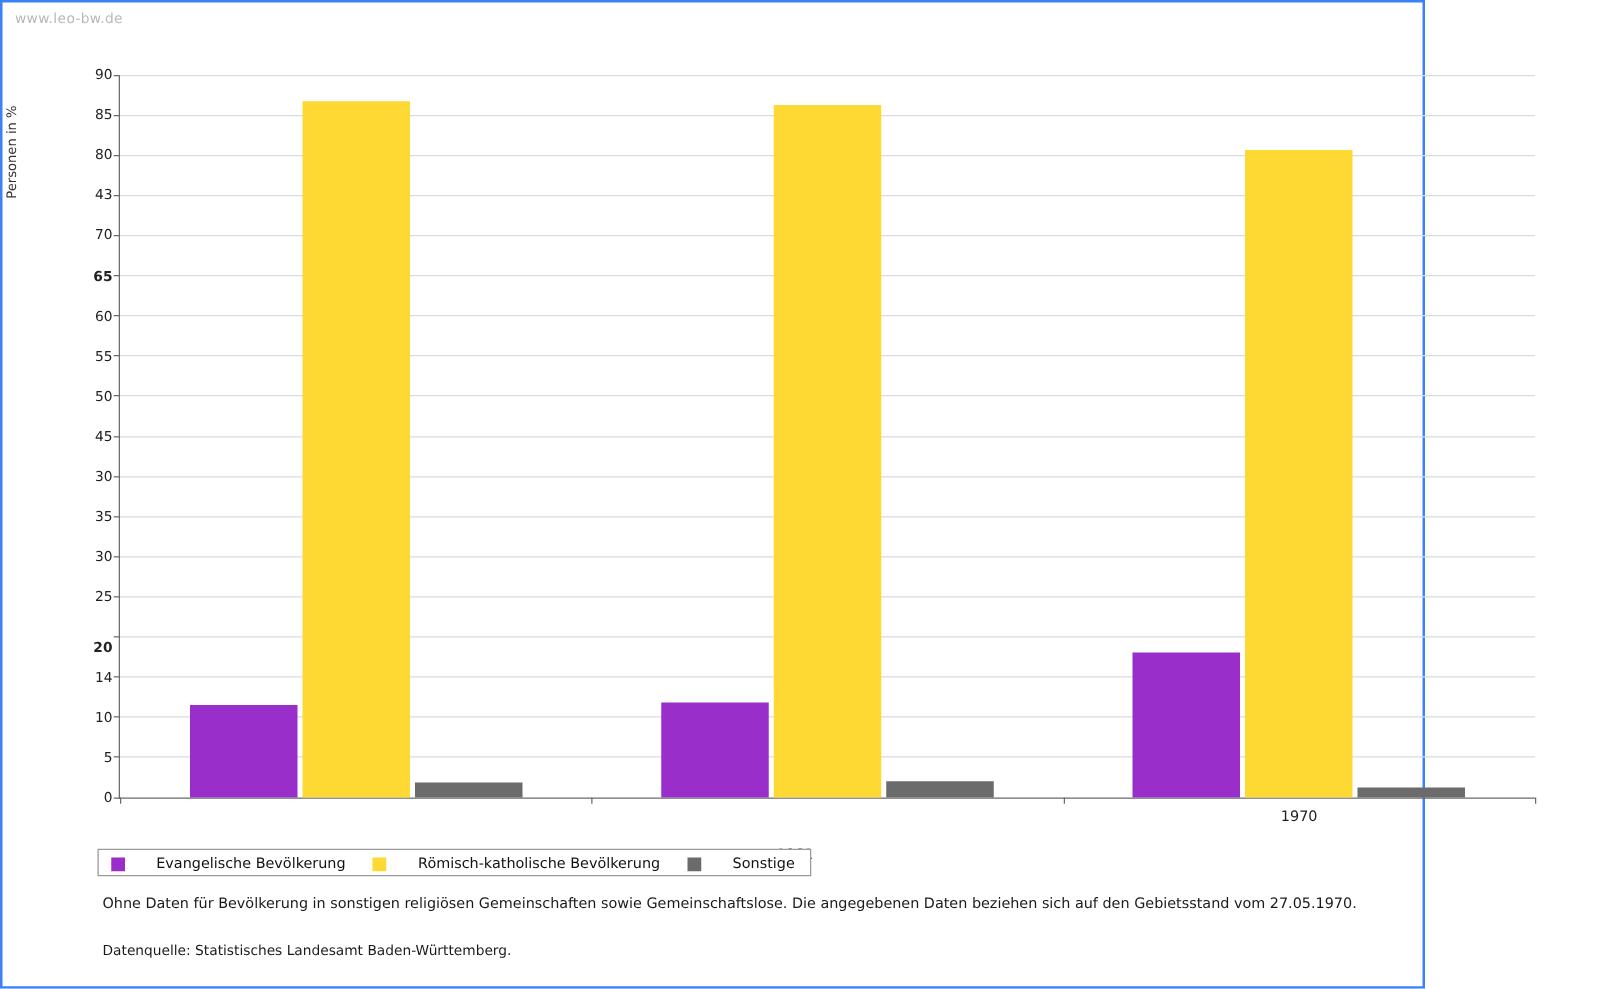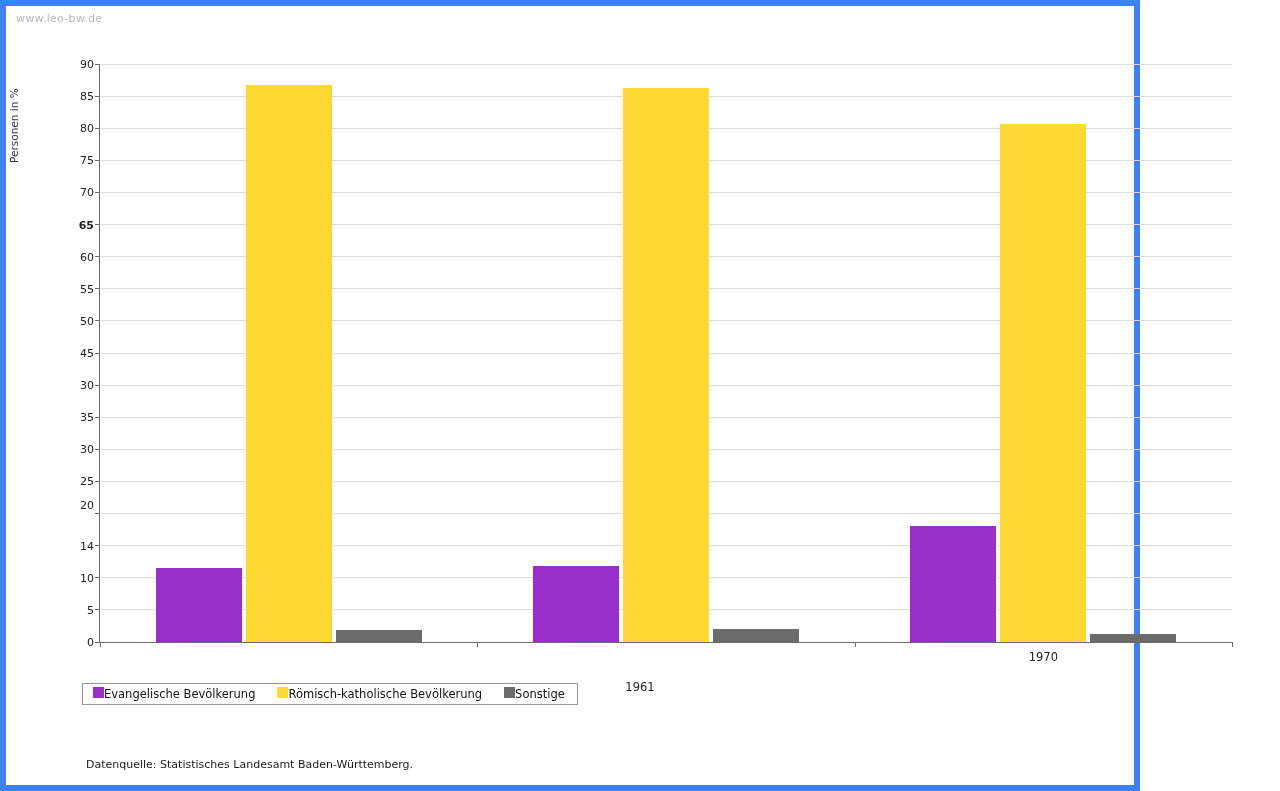--- a/index.html
+++ b/index.html
@@ -12,21 +12,21 @@
     background: #ffffff;
     font-family: "DejaVu Sans", sans-serif;
     color: #000000;
     overflow: hidden;
   }
   #page {
     position: relative;
     width: 1140px;
     height: 791px;
     box-sizing: border-box;
-    border: 6px solid #3b82f6;
+    border: 2px solid #3b82f6;
     background: #ffffff;
   }
   .watermark {
     position: absolute;
     left: 10px;
     top: 6px;
     font-size: 11px;
     color: #b8b8b8;
     letter-spacing: 0.3px;
   }
@@ -119,22 +119,22 @@
     background: #ffffff;
     padding: 5px 12px 5px 10px;
     display: flex;
     align-items: center;
     gap: 22px;
     box-sizing: border-box;
     height: 22px;
   }
   .legend-item {
     display: flex;
-    align-items: flex-start;
-    gap: 0;
+    align-items: flex-end;
+    gap: 25px;
     font-size: 11.5px;
     color: #111111;
     white-space: nowrap;
   }
   .legend-swatch {
     width: 11px;
     height: 11px;
     display: inline-block;
   }
   #footnotes {
@@ -169,21 +169,21 @@
       <div class="gridline" style="top: 545.389px;"></div>
       <div class="tick-label" style="top: 545.889px;">5</div>
       <div class="tick-mark" style="top: 545.389px;"></div>
       <div class="gridline" style="top: 513.278px;"></div>
       <div class="tick-label" style="top: 513.778px;">10</div>
       <div class="tick-mark" style="top: 513.278px;"></div>
       <div class="gridline" style="top: 481.167px;"></div>
       <div class="tick-label" style="top: 481.667px;">14</div>
       <div class="tick-mark" style="top: 481.167px;"></div>
       <div class="gridline" style="top: 449.056px;"></div>
-      <div class="tick-label" style="top: 441px;">20</div>
+      <div class="tick-label" style="top: 458px; font-weight: bold;">20</div>
       <div class="tick-mark" style="top: 449.056px;"></div>
       <div class="gridline" style="top: 416.944px;"></div>
       <div class="tick-label" style="top: 417.444px;">25</div>
       <div class="tick-mark" style="top: 416.944px;"></div>
       <div class="gridline" style="top: 384.833px;"></div>
       <div class="tick-label" style="top: 385.333px;">30</div>
       <div class="tick-mark" style="top: 384.833px;"></div>
       <div class="gridline" style="top: 352.722px;"></div>
       <div class="tick-label" style="top: 353.222px;">35</div>
       <div class="tick-mark" style="top: 352.722px;"></div>
@@ -202,21 +202,21 @@
       <div class="gridline" style="top: 192.167px;"></div>
       <div class="tick-label" style="top: 192.667px;">60</div>
       <div class="tick-mark" style="top: 192.167px;"></div>
       <div class="gridline" style="top: 160.056px;"></div>
       <div class="tick-label" style="top: 160.556px; font-weight: bold;">65</div>
       <div class="tick-mark" style="top: 160.056px;"></div>
       <div class="gridline" style="top: 127.944px;"></div>
       <div class="tick-label" style="top: 128.444px;">70</div>
       <div class="tick-mark" style="top: 127.944px;"></div>
       <div class="gridline" style="top: 95.8333px;"></div>
-      <div class="tick-label" style="top: 96.3333px;">75</div>
+      <div class="tick-label" style="top: 96.3333px;">43</div>
       <div class="tick-mark" style="top: 95.8333px;"></div>
       <div class="gridline" style="top: 63.7222px;"></div>
       <div class="tick-label" style="top: 64.2222px;">80</div>
       <div class="tick-mark" style="top: 63.7222px;"></div>
       <div class="gridline" style="top: 31.6111px;"></div>
       <div class="tick-label" style="top: 32.1111px;">85</div>
       <div class="tick-mark" style="top: 31.6111px;"></div>
       <div class="gridline" style="top: -0.5px;"></div>
       <div class="tick-label" style="top: 0px;">90</div>
       <div class="tick-mark" style="top: -0.5px;"></div>
@@ -253,17 +253,18 @@
         <span class="legend-swatch" style="background: rgb(255, 217, 51);"></span>
         <span>Römisch-katholische Bevölkerung</span>
       </div>
       <div class="legend-item">
         <span class="legend-swatch" style="background: rgb(107, 107, 107);"></span>
         <span>Sonstige</span>
       </div>
     </div>
 
   <div id="footnotes">
+    <div>Ohne Daten für Bevölkerung in sonstigen religiösen Gemeinschaften sowie Gemeinschaftslose. Die angegebenen Daten beziehen sich auf den Gebietsstand vom 27.05.1970.</div>
   </div>
 
   <div id="source">Datenquelle: Statistisches Landesamt Baden-Württemberg.</div>
 
 </div>
 
 </body></html>

